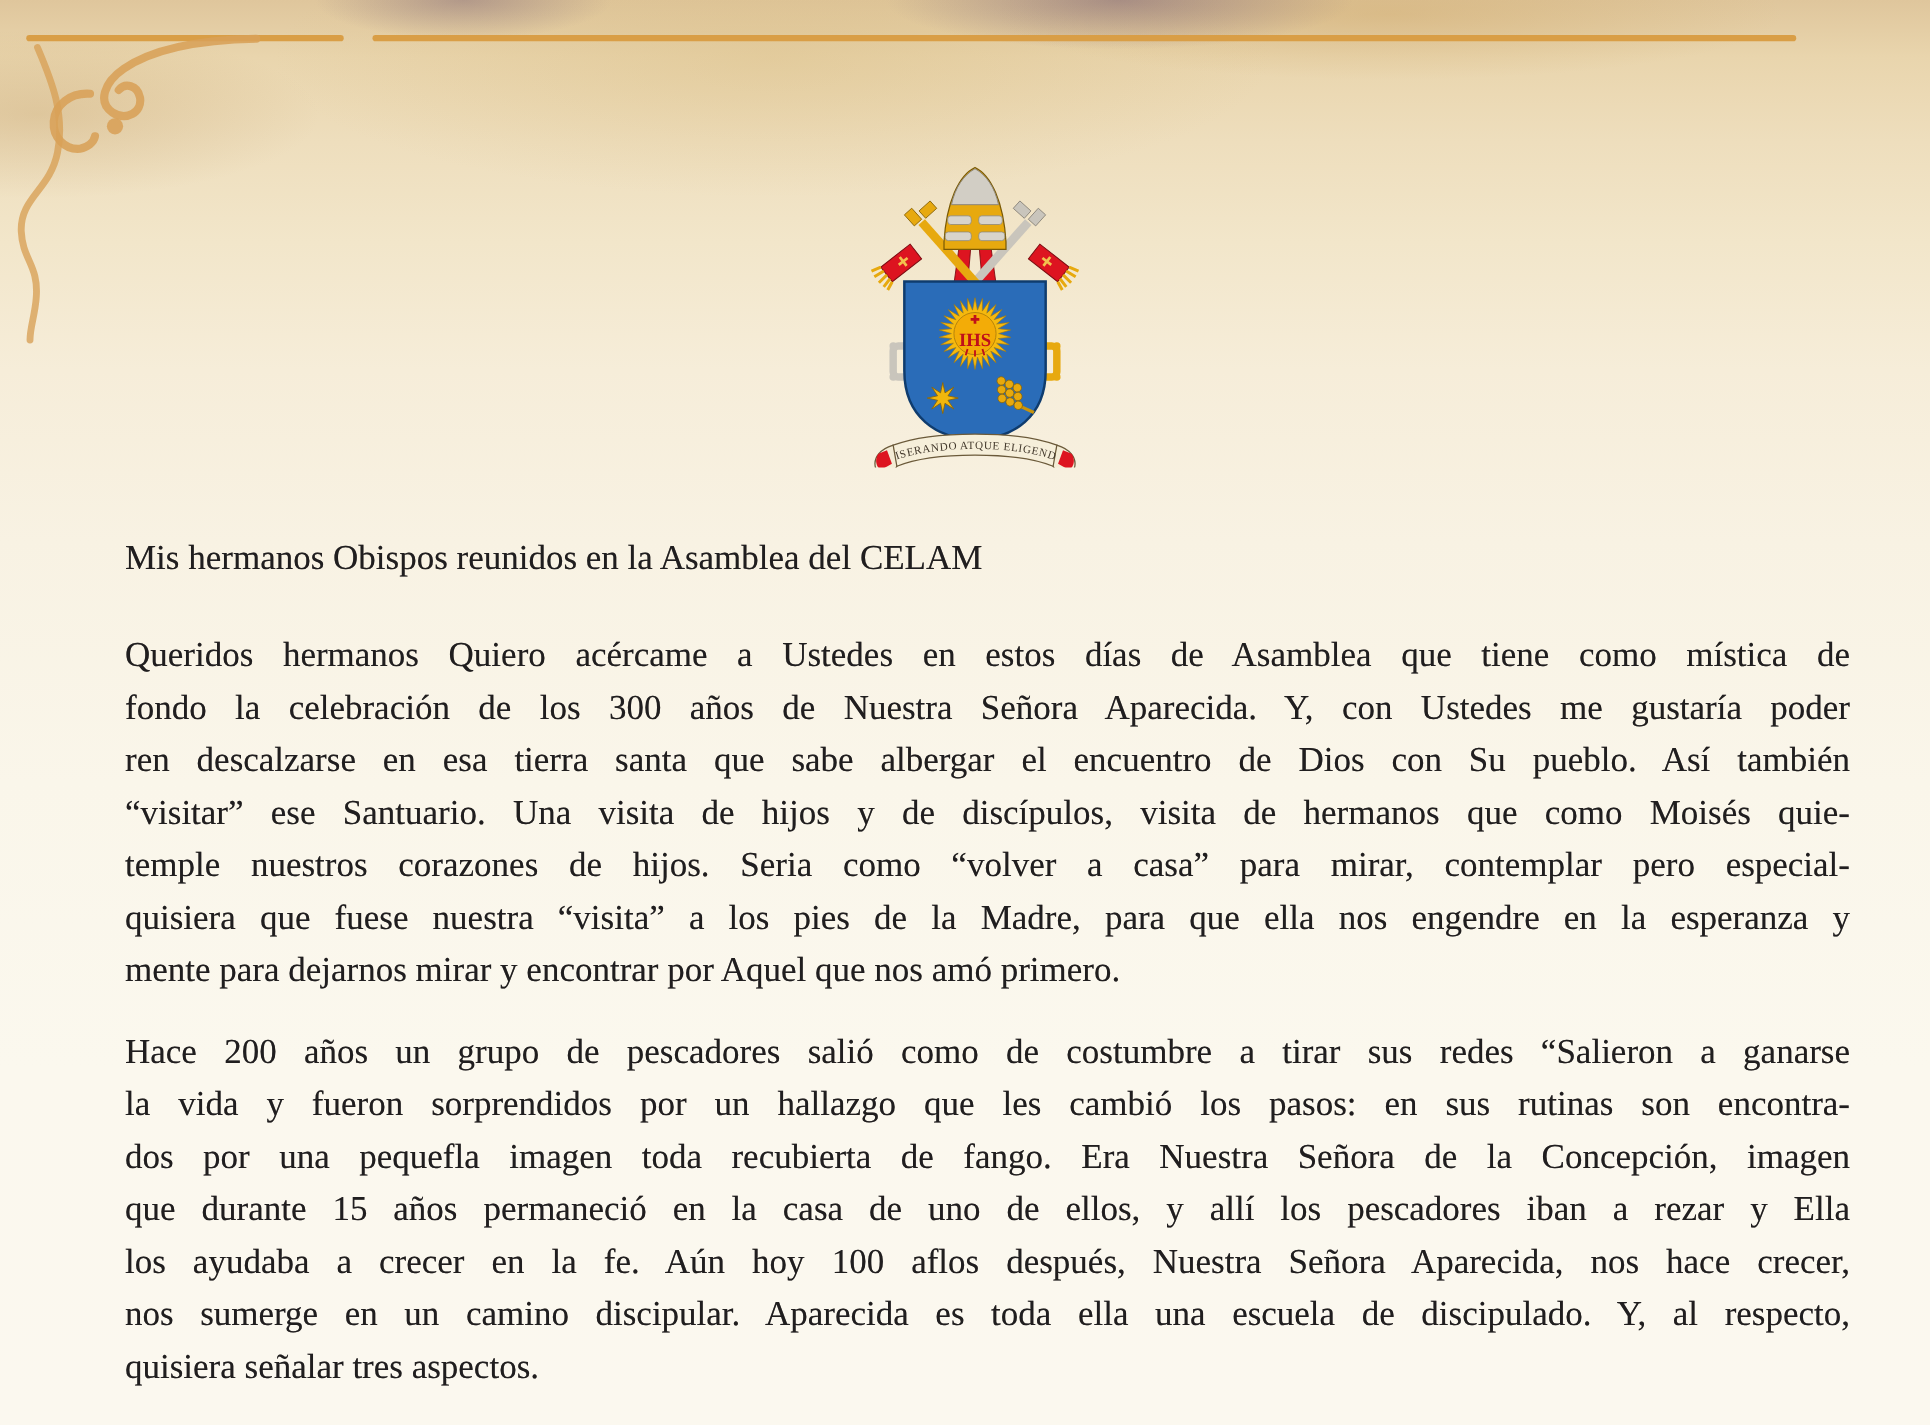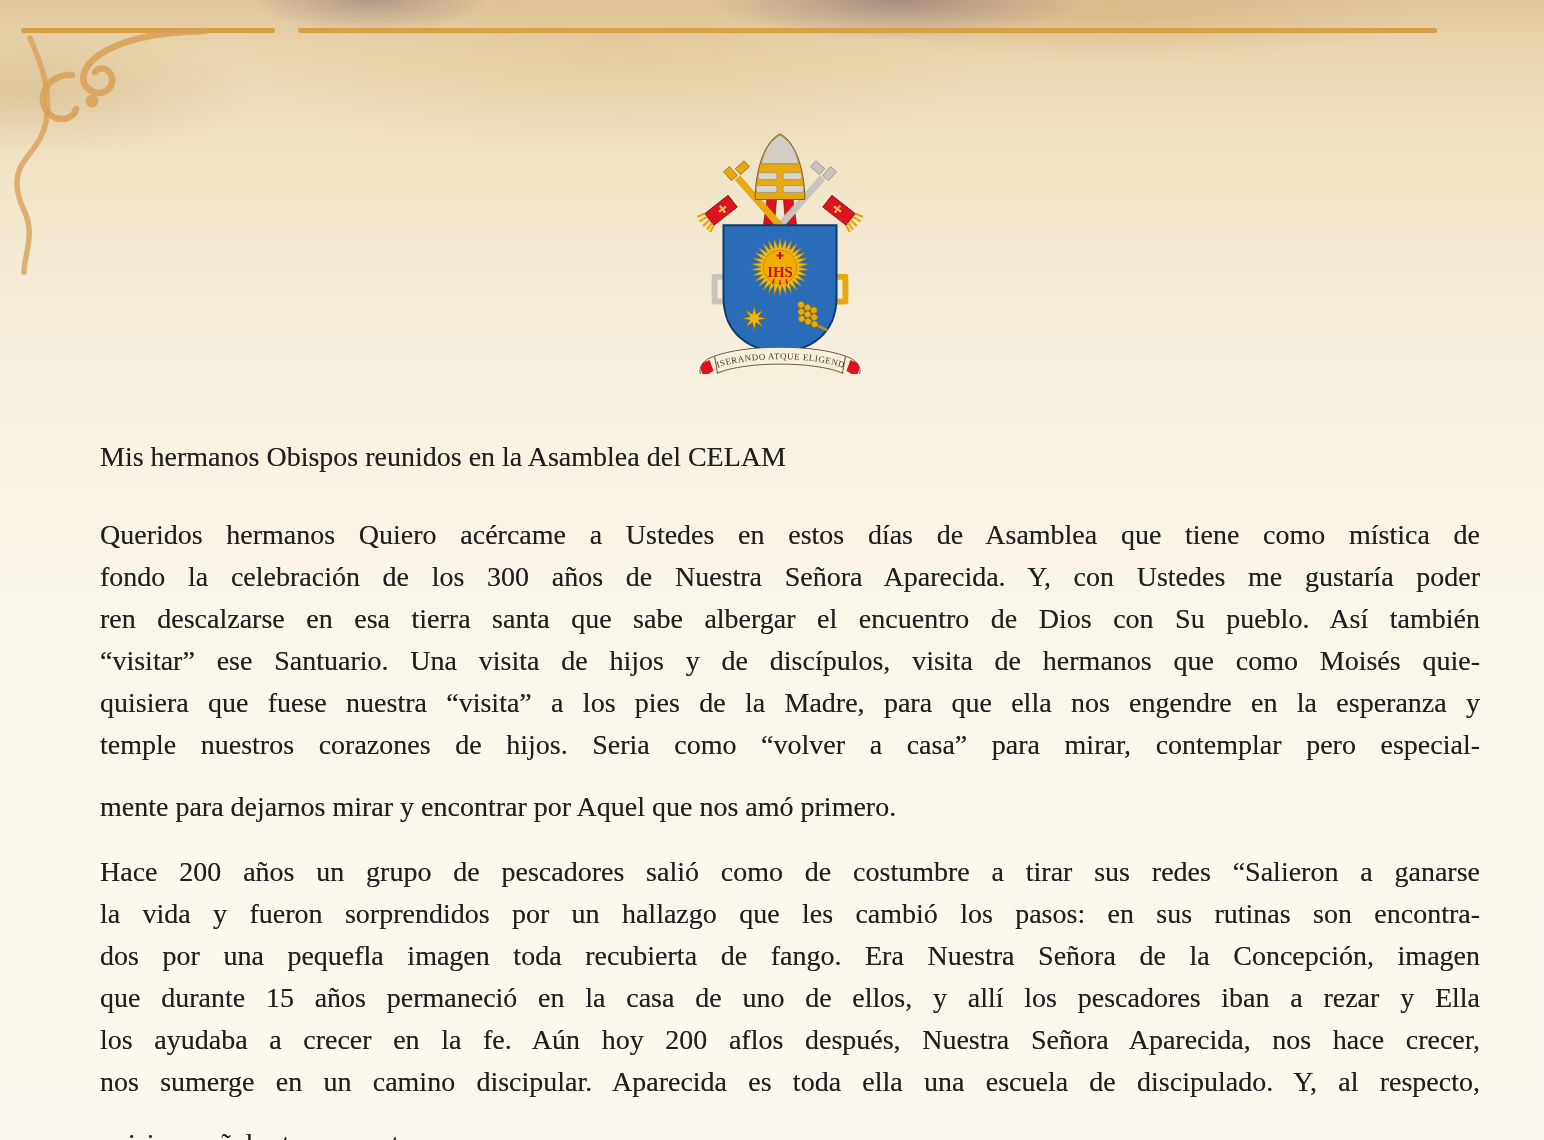--- a/index.html
+++ b/index.html
@@ -21,24 +21,24 @@
   .rule-a{left:21px;width:254px;}
   .rule-b{left:298px;width:1139px;}
   .ornament{position:absolute;left:0;top:0;}
   .arms{position:absolute;left:687px;top:132px;width:186px;height:242px;}
   .arms svg{width:100%;height:100%;}
   .text-block{
     position:absolute;left:100px;top:426px;width:1380px;
     font-size:28px;color:#201e1f;
     text-shadow:0 0 0.5px rgba(30,25,25,0.55);
   }
-  .salutation{margin:10px 0 36px 0;line-height:42px;text-align:left;}
+  .salutation{margin:0 0 36px 0;line-height:42px;text-align:left;}
   .para{margin:0 0 23px 0;font-family:Liberation Serif, serif;}
   .line{line-height:42px;text-align:justify;text-align-last:justify;}
-  .line.last{text-align-last:left;margin-top:20px;}
+  .line.last{text-align-last:left;}
 </style>
 </head>
 <body>
 
 <div class="page">
 
   <div class="rule rule-a"></div>
   <div class="rule rule-b"></div>
 
   <svg class="ornament" width="260" height="330" viewBox="0 0 260 330">
@@ -164,28 +164,28 @@
   </div>
 
   <div class="text-block">
     <p class="salutation">Mis hermanos Obispos reunidos en la Asamblea del CELAM</p>
     <div id="paragraphs">
         <div class="para">
           <div class="line">Queridos hermanos Quiero acércame a Ustedes en estos días de Asamblea que tiene como mística de</div>
           <div class="line">fondo la celebración de los 300 años de Nuestra Señora Aparecida. Y, con Ustedes me gustaría poder</div>
           <div class="line">ren descalzarse en esa tierra santa que sabe albergar el encuentro de Dios con Su pueblo. Así también</div>
           <div class="line">“visitar” ese Santuario. Una visita de hijos y de discípulos, visita de hermanos que como Moisés quie-</div>
+          <div class="line">temple nuestros corazones de hijos. Seria como “volver a casa” para mirar, contemplar pero especial-</div>
           <div class="line">quisiera que fuese nuestra “visita” a los pies de la Madre, para que ella nos engendre en la esperanza y</div>
-          <div class="line">temple nuestros corazones de hijos. Seria como “volver a casa” para mirar, contemplar pero especial-</div>
           <div class="line last">mente para dejarnos mirar y encontrar por Aquel que nos amó primero.</div>
         </div>
         <div class="para">
           <div class="line">Hace 200 años un grupo de pescadores salió como de costumbre a tirar sus redes “Salieron a ganarse</div>
           <div class="line">la vida y fueron sorprendidos por un hallazgo que les cambió los pasos: en sus rutinas son encontra-</div>
           <div class="line">dos por una pequefla imagen toda recubierta de fango. Era Nuestra Señora de la Concepción, imagen</div>
           <div class="line">que durante 15 años permaneció en la casa de uno de ellos, y allí los pescadores iban a rezar y Ella</div>
-          <div class="line">los ayudaba a crecer en la fe. Aún hoy 200 aflos después, Nuestra Señora Aparecida, nos hace crecer,</div>
+          <div class="line">los ayudaba a crecer en la fe. Aún hoy 100 aflos después, Nuestra Señora Aparecida, nos hace crecer,</div>
           <div class="line">nos sumerge en un camino discipular. Aparecida es toda ella una escuela de discipulado. Y, al respecto,</div>
           <div class="line last">quisiera señalar tres aspectos.</div>
         </div>
       </div>
   </div>
 </div>
 
 </body></html>

